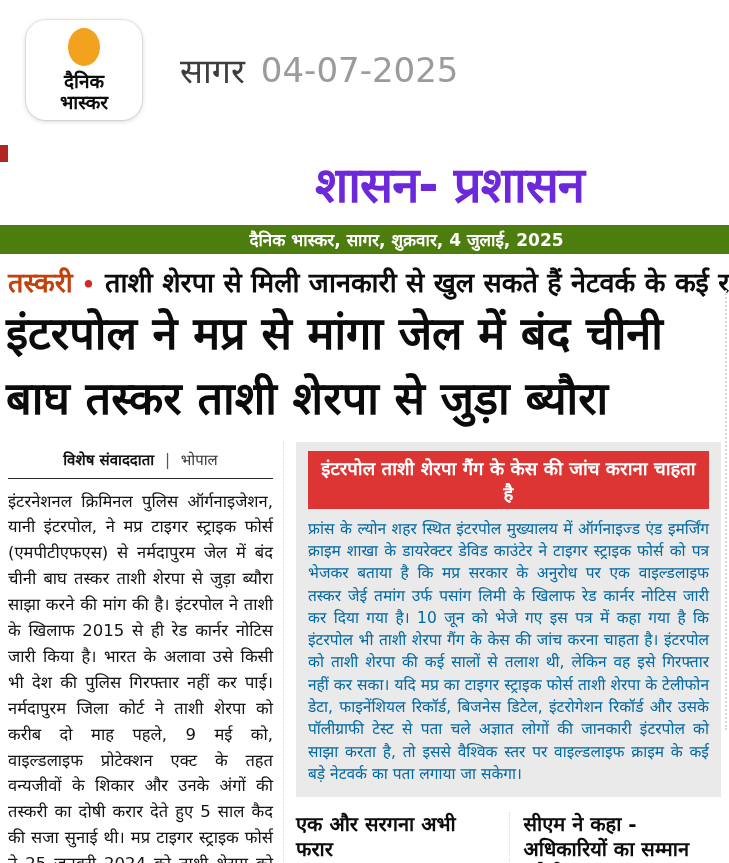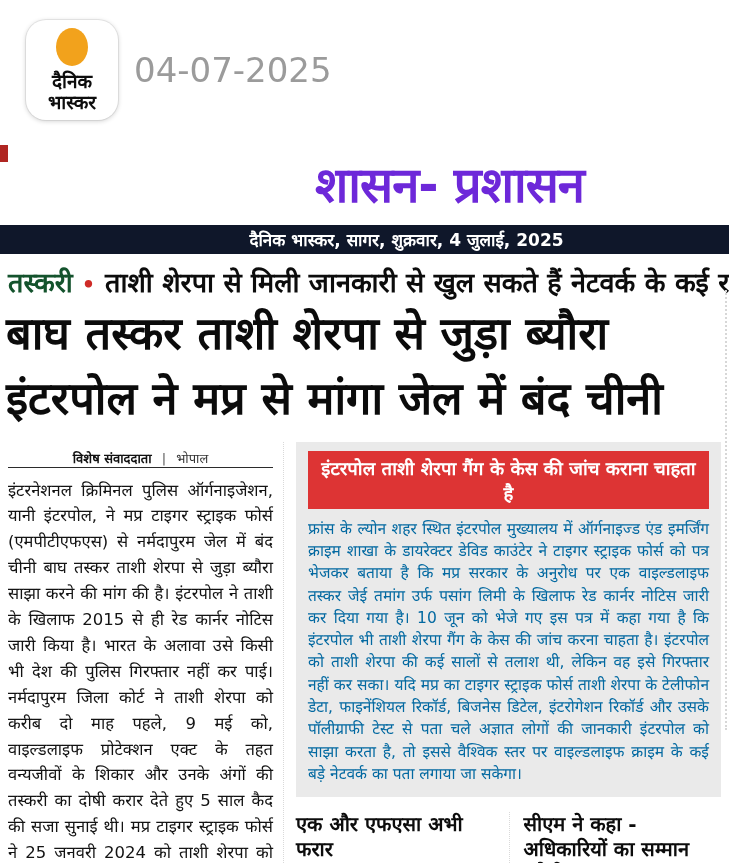--- a/index.html
+++ b/index.html
@@ -4,21 +4,21 @@
 <style>
   * { margin:0; padding:0; box-sizing:border-box; }
   body {
     width:729px; height:863px; overflow:hidden;
     background:#ffffff; color:#111;
     font-family:"DejaVu Sans","Liberation Sans",sans-serif;
   }
   
   .app-header { height:140px; display:flex; align-items:center; padding:0 20px; background:#fff; }
   .logo-tile {
-    width:92px; height:100px; border-radius:20px; background:#fff;
+    width:116px; height:100px; border-radius:20px; background:#fff;
     box-shadow:0 1px 5px rgba(0,0,0,.20), 0 0 0 1px #efefef;
     display:flex; flex-direction:column; align-items:center; justify-content:center;
     margin-left:6px; flex:none;
   }
   .logo-sun { width:32px; height:38px; border-radius:50%; background:#f2a21c; margin-bottom:5px; }
   .logo-text { font-weight:bold; font-size:19px; line-height:1.08; color:#0d0d0d; text-align:center; }
   .city { font-size:34px; color:#3d3d3d; margin-left:38px; white-space:nowrap; }
   .date { font-size:34px; color:#9b9b9b; margin-left:16px; white-space:nowrap; }
 
   
@@ -26,34 +26,34 @@
   .clip-mark { position:absolute; left:0; top:5px; width:8px; height:17px; background:#b02622; }
   .paper::after { 
     content:""; position:absolute; right:2px; top:150px; height:440px;
     border-right:2px dotted #d7d7d7;
   }
   .masthead {
     padding:10px 0 0 170px; text-align:center;
     font-size:49px; font-weight:900; letter-spacing:-1px; color:#6d28d9;
   }
   .date-strip {
-    margin-top:9px; height:29px; background:#0f172a; color:#fff;
+    margin-top:9px; height:29px; background:#4d7c0f; color:#fff;
     font-weight:bold; font-size:17px;
     display:flex; align-items:center; justify-content:center; padding-left:84px;
   }
   .kicker { display:flex; align-items:baseline; padding:9px 8px 0 8px; font-size:27px; font-weight:bold; white-space:nowrap; }
-  .kicker-tag { color:#14532d; }
+  .kicker-tag { color:#c2410c; }
   .kicker-bullet { color:#cf2b27; margin:0 10px 0 9px; font-size:21px; }
   .kicker-text { color:#0c0c0c; }
   .headline { padding:2px 8px 0 6px; font-size:45px; font-weight:800; line-height:1.44; color:#0b0b0b; }
 
   .content { display:flex; padding:10px 8px 0 8px; align-items:stretch; }
   .col-left { width:276px; flex:none; padding-right:10px; border-right:1px dotted #d9d9d9; }
   .subhead { font-size:22.5px; font-weight:bold; line-height:1.28; color:#0d0d0d; }
-  .byline { text-align:center; margin-top:7px; padding-bottom:0; font-size:13px; border-bottom:1.5px solid #2b2b2b; }
+  .byline { text-align:center; margin-top:7px; padding-bottom:9px; font-size:15px; border-bottom:1.5px solid #2b2b2b; }
   .byline-name { font-weight:bold; }
   .byline-sep { margin:0 6px; color:#555; }
   .byline-city { color:#333; }
   .body-left { margin-top:10px; font-size:16.5px; line-height:1.57; text-align:justify; color:#131313; }
 
   .col-right { flex:1; padding-left:12px; display:flex; flex-direction:column; }
   .highlight-box { background:#eaeaea; padding:9px 12px 12px; }
   .hl-title {
     background:#dd3434; color:#fff; text-align:center; font-weight:bold;
     font-size:18.5px; padding:4px 8px; margin:0 0 9px;
@@ -67,39 +67,40 @@
 </style>
 </head>
 <body>
 
 <div class="app-header">
   <div class="logo-tile">
     <div class="logo-sun"></div>
     <div class="logo-text">दैनिक</div>
     <div class="logo-text">भास्कर</div>
   </div>
+  <div class="city">सागर</div>
   <div class="date">04-07-2025</div>
 </div>
 
 <div class="paper">
   <div class="clip-mark"></div>
 
   <div class="masthead">शासन- प्रशासन</div>
 
   <div class="date-strip">दैनिक भास्कर, सागर, शुक्रवार, 4 जुलाई, 2025</div>
 
   <div class="kicker">
     <span class="kicker-tag">तस्करी</span>
     <span class="kicker-bullet">•</span>
     <span class="kicker-text">ताशी शेरपा से मिली जानकारी से खुल सकते हैं नेटवर्क के कई राज</span>
   </div>
 
   <div class="headline">
+    <div>इंटरपोल ने मप्र से मांगा जेल में बंद चीनी</div>
     <div>बाघ तस्कर ताशी शेरपा से जुड़ा ब्यौरा</div>
-    <div>इंटरपोल ने मप्र से मांगा जेल में बंद चीनी</div>
   </div>
 
   <div class="content">
 
     <div class="col-left">
       <div class="byline">
         <span class="byline-name">विशेष संवाददाता</span>
         <span class="byline-sep">|</span>
         <span class="byline-city">भोपाल</span>
       </div>
@@ -107,21 +108,21 @@
     </div>
 
     <div class="col-right">
       <div class="highlight-box">
         <div class="hl-title">इंटरपोल ताशी शेरपा गैंग के केस की जांच कराना चाहता है</div>
         <div class="hl-body">फ्रांस के ल्योन शहर स्थित इंटरपोल मुख्यालय में ऑर्गनाइज्ड एंड इमर्जिंग क्राइम शाखा के डायरेक्टर डेविड काउंटेर ने टाइगर स्ट्राइक फोर्स को पत्र भेजकर बताया है कि मप्र सरकार के अनुरोध पर एक वाइल्डलाइफ तस्कर जेई तमांग उर्फ पसांग लिमी के खिलाफ रेड कार्नर नोटिस जारी कर दिया गया है। 10 जून को भेजे गए इस पत्र में कहा गया है कि इंटरपोल भी ताशी शेरपा गैंग के केस की जांच करना चाहता है। इंटरपोल को ताशी शेरपा की कई सालों से तलाश थी, लेकिन वह इसे गिरफ्तार नहीं कर सका। यदि मप्र का टाइगर स्ट्राइक फोर्स ताशी शेरपा के टेलीफोन डेटा, फाइनेंशियल रिकॉर्ड, बिजनेस डिटेल, इंटरोगेशन रिकॉर्ड और उसके पॉलीग्राफी टेस्ट से पता चले अज्ञात लोगों की जानकारी इंटरपोल को साझा करता है, तो इससे वैश्विक स्तर पर वाइल्डलाइफ क्राइम के कई बड़े नेटवर्क का पता लगाया जा सकेगा।</div>
       </div>
 
       <div class="subrow">
         <div class="sub-article">
-          <div class="sub-head">एक और एफएसा अभी फरार</div>
+          <div class="sub-head">एक और सरगना अभी फरार</div>
 
         </div>
         <div class="sub-article last">
           <div class="sub-head">सीएम ने कहा - अधिकारियों का सम्मान करेगी सरकार</div>
 
         </div>
       </div>
     </div>
 
   </div>

